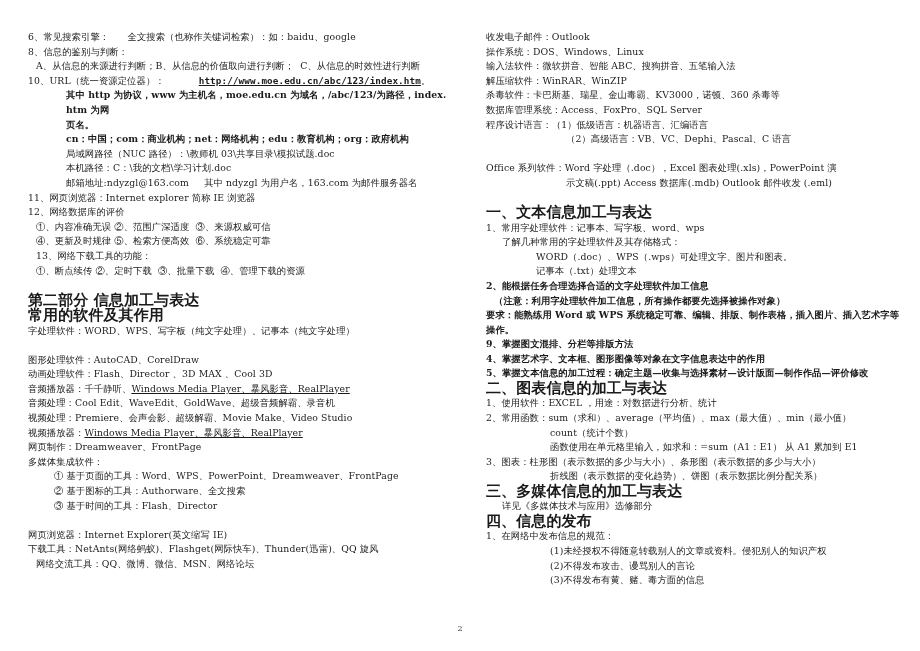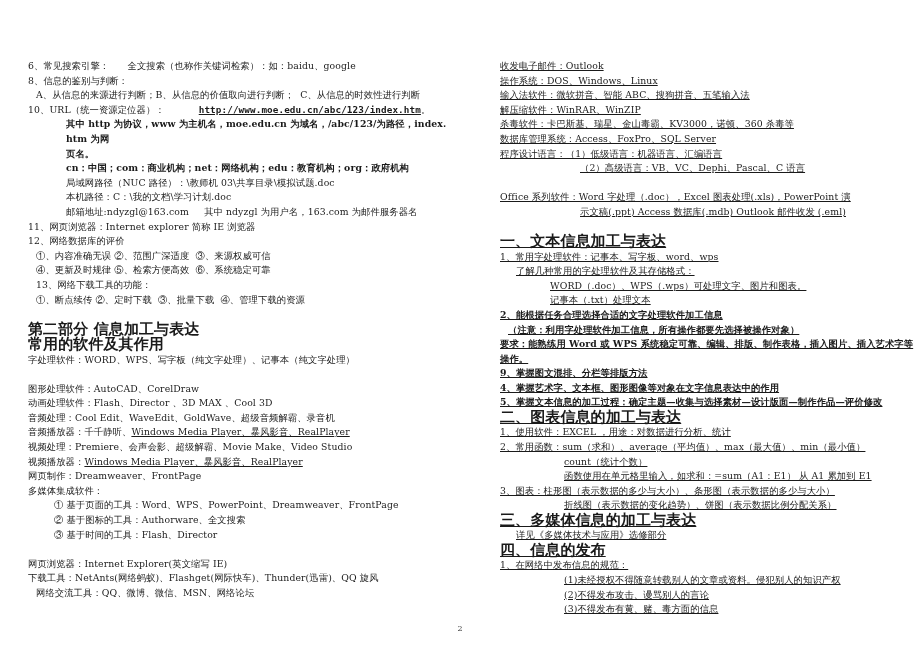--- a/index.html
+++ b/index.html
@@ -19,28 +19,27 @@
   .page {
     position: relative;
     width: 920px;
     height: 651px;
     box-sizing: border-box;
     padding: 30px 24px 0 28px;
   }
   .columns {
     display: flex;
     align-items: flex-start;
-    gap: 48px;
-    margin-top: 29px;
+    gap: 34px;
   }
   .col {
     width: 424px;
     flex: 0 0 424px;
   }
-  .col-right { width: 434px; flex: 0 0 434px; text-decoration: underline; }
+  .col-right { width: 434px; flex: 0 0 434px; }
 
   
   .ln {
     font-size: 9.3px;
     line-height: 14.6px;
     letter-spacing: 0.1px;
     white-space: pre-wrap;
     word-break: break-all;
   }
   .mono {
@@ -100,22 +99,22 @@
         <div class="ln i1">④、更新及时规律 ⑤、检索方便高效  ⑥、系统稳定可靠</div>
         <div class="ln i1">13、网络下载工具的功能：</div>
         <div class="ln i1">①、断点续传 ②、定时下载  ③、批量下载  ④、管理下载的资源</div>
         <div class="blank"></div>
         <div class="ln i0 heading">第二部分 信息加工与表达</div>
         <div class="ln i0 heading">常用的软件及其作用</div>
         <div class="ln i0">字处理软件：WORD、WPS、写字板（纯文字处理）、记事本（纯文字处理）</div>
         <div class="blank"></div>
         <div class="ln i0">图形处理软件：AutoCAD、CorelDraw</div>
         <div class="ln i0">动画处理软件：Flash、Director 、3D MAX 、Cool 3D</div>
+        <div class="ln i0"><span>音频播放器：千千静听、</span><span class="u">Windows Media Player、暴风影音、RealPlayer</span><span></span></div>
         <div class="ln i0">音频处理：Cool Edit、WaveEdit、GoldWave、超级音频解霸、录音机</div>
-        <div class="ln i0"><span>音频播放器：千千静听、</span><span class="u">Windows Media Player、暴风影音、RealPlayer</span><span></span></div>
         <div class="ln i0">视频处理：Premiere、会声会影、超级解霸、Movie Make、Video Studio</div>
         <div class="ln i0"><span>视频播放器：</span><span class="u">Windows Media Player、暴风影音、RealPlayer</span><span></span></div>
         <div class="ln i0">网页制作：Dreamweaver、FrontPage</div>
         <div class="ln i0">多媒体集成软件：</div>
         <div class="ln i3">① 基于页面的工具：Word、WPS、PowerPoint、Dreamweaver、FrontPage</div>
         <div class="ln i3">② 基于图标的工具：Authorware、全文搜索</div>
         <div class="ln i3">③ 基于时间的工具：Flash、Director</div>
         <div class="blank"></div>
         <div class="ln i0">网页浏览器：Internet Explorer(英文缩写 IE)</div>
         <div class="ln i0">下载工具：NetAnts(网络蚂蚁)、Flashget(网际快车)、Thunder(迅雷)、QQ 旋风</div>

